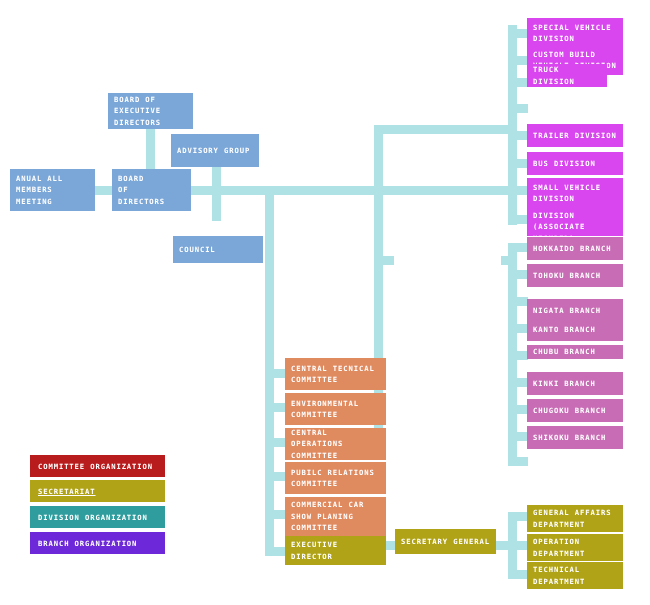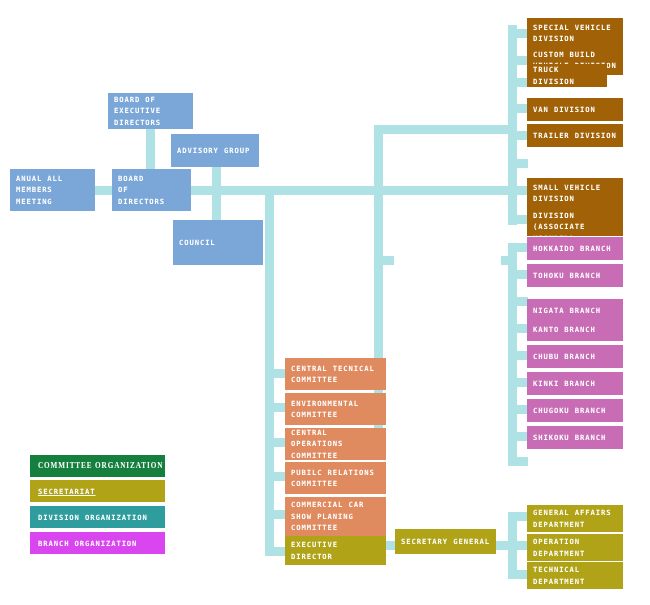--- a/index.html
+++ b/index.html
@@ -32,41 +32,41 @@
     letter-spacing: 0.9px;
     font-weight: bold;
     padding: 0 6px;
     display: flex;
     flex-direction: column;
     justify-content: center;
     overflow: hidden;
     white-space: pre-line;
   }
   .box.blue   { background: #7ba7d8; }
-  .box.teal   { background: #a16207; }
+  .box.teal   { background: #d946ef; }
   .box.pink   { background: #c86cb5; }
   .box.orange { background: #e08a60; }
   .box.olive  { background: #b0a318; }
 
   .legend-box {
     position: absolute;
     box-sizing: border-box;
     color: #ffffff;
     font-size: 7.2px;
     letter-spacing: 0.9px;
     font-weight: bold;
     padding-left: 8px;
     display: flex;
     align-items: center;
     white-space: nowrap;
   }
-  .legend-box.orange { background: #15803d; font-family: Liberation Serif, serif; }
+  .legend-box.orange { background: #b91c1c; }
   .legend-box.olive  { background: #b0a318; }
   .legend-box.teal   { background: #2f9d9d; }
-  .legend-box.pink   { background: #d946ef; }
+  .legend-box.pink   { background: #6d28d9; }
 </style>
 </head>
 <body>
 
 <div id="chart">
 
   <div class="conn" style="left:146px; top:128px; width:9px; height:45px;"></div>
 
   <div class="conn" style="left:212px; top:166px; width:9px; height:55px;"></div>
 
@@ -128,40 +128,40 @@
   <div class="box blue" style="left:171px; top:134px; width:88px; height:33px;">ADVISORY GROUP</div>
 
   <div class="box blue" style="left:10px; top:169px; width:85px; height:42px;">ANUAL ALL
 MEMBERS
 MEETING</div>
 
   <div class="box blue" style="left:112px; top:169px; width:79px; height:42px;">BOARD
 OF
 DIRECTORS</div>
 
-  <div class="box blue" style="left:173px; top:220px; width:90px; height:45px;">COUNCIL</div>
+  <div class="box blue" style="left:173px; top:236px; width:90px; height:27px;">COUNCIL</div>
 
 
   <div class="box teal" style="left:527px; top:18px; width:96px; height:30px;">SPECIAL VEHICLE
 DIVISION</div>
   <div class="box teal" style="left:527px; top:45px; width:96px; height:30px;">CUSTOM BUILD
 VEHICLE DIVISION</div>
   <div class="box teal" style="left:527px; top:64px; width:80px; height:23px;">TRUCK DIVISION</div>
-  <div class="box teal" style="left:527px; top:98px; width:96px; height:23px;">VAN DIVISION</div>
   <div class="box teal" style="left:527px; top:124px; width:96px; height:23px;">TRAILER DIVISION</div>
+  <div class="box teal" style="left:527px; top:152px; width:96px; height:23px;">BUS DIVISION</div>
   <div class="box teal" style="left:527px; top:178px; width:96px; height:30px;">SMALL VEHICLE
 DIVISION</div>
   <div class="box teal" style="left:527px; top:206px; width:96px; height:30px;">MATERIAL DIVISION
 (ASSOCIATE MEJMBER)</div>
 
   <div class="box pink" style="left:527px; top:237px; width:96px; height:23px;">HOKKAIDO BRANCH</div>
   <div class="box pink" style="left:527px; top:264px; width:96px; height:23px;">TOHOKU BRANCH</div>
   <div class="box pink" style="left:527px; top:291px; width:96px; height:23px;margin-top:8px;">NIGATA BRANCH</div>
   <div class="box pink" style="left:527px; top:318px; width:96px; height:23px;">KANTO BRANCH</div>
-  <div class="box pink" style="left:527px; top:345px; width:96px; height:23px;">CHUBU BRANCH</div>
+  <div class="box pink" style="left:527px; top:345px; width:96px; height:14px;">CHUBU BRANCH</div>
   <div class="box pink" style="left:527px; top:372px; width:96px; height:23px;">KINKI BRANCH</div>
   <div class="box pink" style="left:527px; top:399px; width:96px; height:23px;">CHUGOKU BRANCH</div>
   <div class="box pink" style="left:527px; top:426px; width:96px; height:23px;">SHIKOKU BRANCH</div>
 
   <div class="box orange" style="left:285px; top:358px; width:101px; height:32px;">CENTRAL TECNICAL
 COMMITTEE</div>
   <div class="box orange" style="left:285px; top:393px; width:101px; height:32px;">ENVIRONMENTAL
 COMMITTEE</div>
   <div class="box orange" style="left:285px; top:428px; width:101px; height:32px;">CENTRAL OPERATIONS
 COMMITTEE</div>

